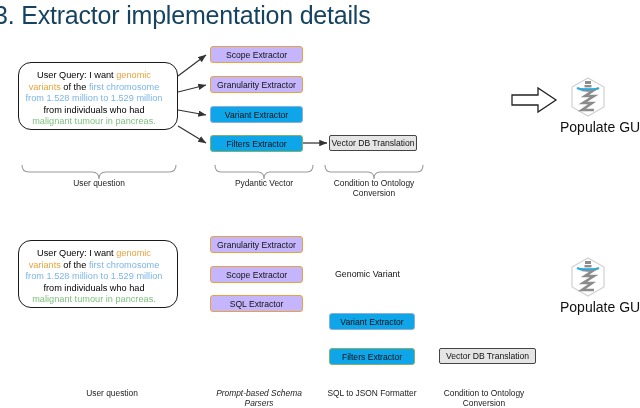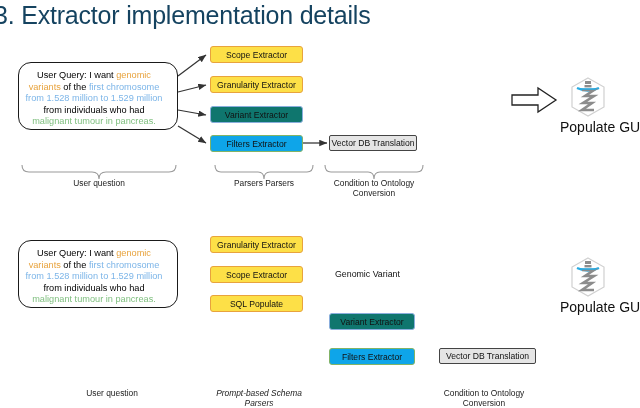--- a/index.html
+++ b/index.html
@@ -69,25 +69,25 @@
     align-items: center;
     justify-content: center;
     font-size: 8.6px;
     line-height: 10px;
     color: #111111;
     border-radius: 3px;
     text-align: center;
     white-space: nowrap;
   }
   .node.orange {
-    background: #fde047;
+    background: #c4b5fd;
     border: 1.3px solid #e8a33d;
   }
   .node.blue {
-    background: #0f766e;
+    background: #0ea5e9;
     border: 1.3px solid #8aaedd;
   }
   .node.green {
     background: #0ea5e9;
     border: 1.3px solid #82b366;
   }
   .node.plainbox {
     background: #e5e5e5;
     border: 1.3px solid #444444;
     border-radius: 2px;
@@ -222,21 +222,21 @@
   </div>
   <div class="abs node plainbox" style="left:329px; top:135px; width:88px; height:16px;">
     <span>Vector DB Translation</span>
   </div>
 
   
   <div class="abs brace-label" style="left:39px; top:178px; width:120px;">
     <span>User question</span>
   </div>
   <div class="abs brace-label" style="left:219px; top:178px; width:90px;">
-    <span>Parsers Parsers</span>
+    <span>Pydantic Vector</span>
   </div>
   <div class="abs brace-label" style="left:327px; top:178px; width:94px;">
     <span>Condition to Ontology Conversion</span>
   </div>
 
   
   <div class="abs gui-group" style="left:560px; top:76px;">
     <svg class="gui-icon" viewBox="0 0 40 42">
       <polygon points="20,2 36,11 36,31 20,40 4,31 4,11" fill="#ffffff" stroke="#d0d0d0" stroke-width="1.2"></polygon>
       <path d="M9,12 q11,5 22,0" stroke="#29abe2" stroke-width="2.4" fill="none"></path>
@@ -256,21 +256,21 @@
   </div>
 
   
   <div class="abs node orange" style="left:210px; top:236px; width:93px; height:17px;">
     <span>Granularity Extractor</span>
   </div>
   <div class="abs node orange" style="left:210px; top:266px; width:93px; height:17px;">
     <span>Scope Extractor</span>
   </div>
   <div class="abs node orange" style="left:210px; top:295px; width:93px; height:17px;">
-    <span>SQL Populate</span>
+    <span>SQL Extractor</span>
   </div>
 
   
   <div class="abs plain-label" style="left:335px; top:269px; width:80px; text-align:left;">
     <span>Genomic Variant</span>
   </div>
 
   
   <div class="abs node blue" style="left:329px; top:313px; width:86px; height:17px;">
     <span>Variant Extractor</span>
@@ -281,20 +281,23 @@
   <div class="abs node plainbox" style="left:439px; top:348px; width:97px; height:16px;">
     <span>Vector DB Translation</span>
   </div>
 
   
   <div class="abs brace-label" style="left:52px; top:388px; width:120px;">
     <span>User question</span>
   </div>
   <div class="abs brace-label" style="left:209px; top:388px; width:100px;font-style:italic;">
     <span>Prompt-based Schema Parsers</span>
+  </div>
+  <div class="abs brace-label" style="left:321px; top:388px; width:102px;">
+    <span>SQL to JSON Formatter</span>
   </div>
   <div class="abs brace-label" style="left:437px; top:388px; width:94px;">
     <span>Condition to Ontology Conversion</span>
   </div>
 
   
   <div class="abs gui-group" style="left:560px; top:256px;">
     <svg class="gui-icon" viewBox="0 0 40 42">
       <polygon points="20,2 36,11 36,31 20,40 4,31 4,11" fill="#ffffff" stroke="#d0d0d0" stroke-width="1.2"></polygon>
       <path d="M9,12 q11,5 22,0" stroke="#29abe2" stroke-width="2.4" fill="none"></path>

